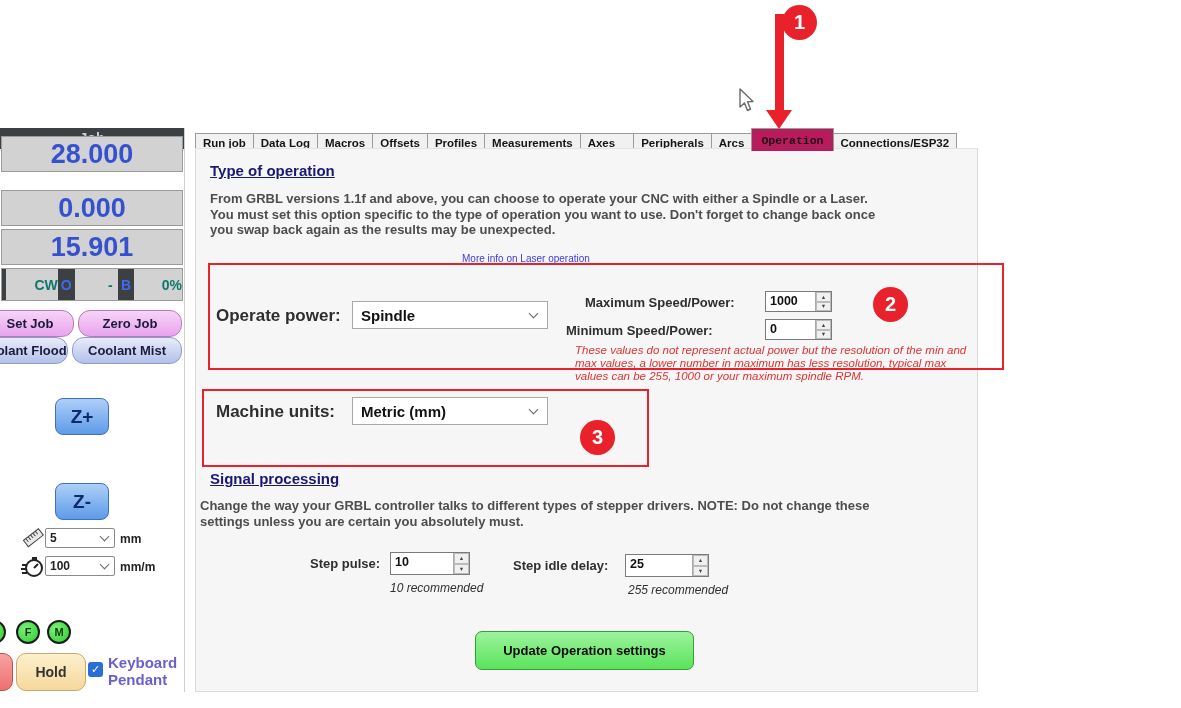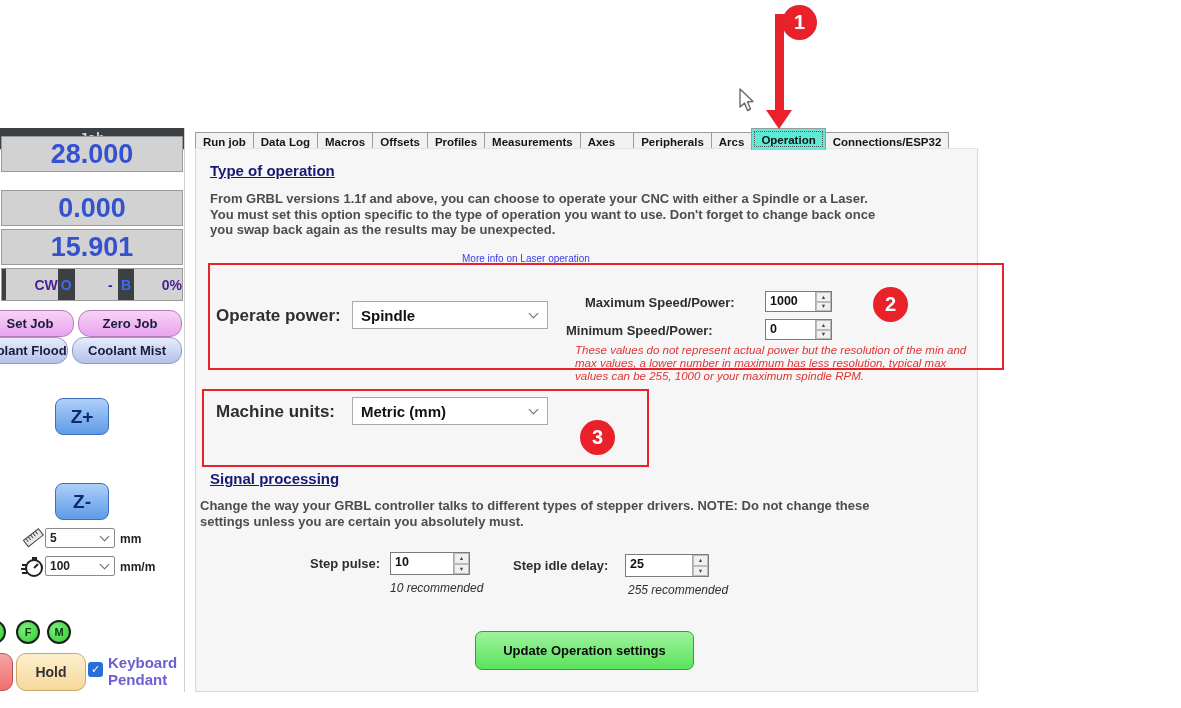--- a/index.html
+++ b/index.html
@@ -16,21 +16,21 @@
     left:0;top:128px;width:184px;height:21px;background:#3d4043;
     color:#c3cfe2;font-weight:bold;font-size:14px;line-height:21px;text-align:center;
     border-bottom:2px solid #e8e8e8;
   }
   .coord{
     left:1px;width:180px;height:34px;background:#d2d2d2;border:1px solid #9a9a9a;
     color:#3651cf;font-weight:bold;font-size:27px;line-height:34px;text-align:center;
   }
   .statusrow{left:1px;top:268px;width:180px;height:31px;border:1px solid #9a9a9a;display:flex;background:#3c4043;}
   .statusrow .cell{height:100%;display:flex;align-items:center;justify-content:center;font-weight:bold;font-size:14px;}
-  .cell.light{background:#d2d2d2;color:#4c1d95;padding-left:28px;}
+  .cell.light{background:#d2d2d2;color:#0f766e;padding-left:28px;}
   .cell.dark{background:#3c4043;color:#3f6af0;}
   .pillbtn{
     border-radius:12px;font-weight:bold;font-size:13px;color:#1a1a3a;
     display:flex;align-items:center;justify-content:center;height:25px;
   }
   .pink{background:linear-gradient(#f6d4f7,#e9a3ee);border:1px solid #b47cba;}
   .periw{background:linear-gradient(#e7ecfa,#b3c1ea);border:1px solid #8f9cc9;}
   .zbtn{
     width:52px;height:35px;border-radius:8px;border:1px solid #3f6fbf;
     background:linear-gradient(#aecff8,#5e9be8);
@@ -69,23 +69,23 @@
   .leftborder{left:184px;top:128px;width:1px;height:564px;background:#cfcfcf;}
 
   
   .tabbar{left:195px;top:130px;display:flex;align-items:flex-end;}
   .tab{
     background:#f1f1f1;border:1px solid #9b9b9b;border-bottom:none;
     font-weight:bold;font-size:11.5px;color:#141414;
     padding:3px 7px 2px 7px;margin-right:-1px;white-space:nowrap;
   }
   .tab.selected{
-    background:#5eead4;position:relative;z-index:3;
+    background:#be185d;position:relative;z-index:3;
     padding:5px 9px 4px 9px;margin-top:-2px;
-    outline:1px dotted #555;outline-offset:-4px;
+    outline:1px dotted #555;outline-offset:-4px;font-family:Liberation Mono, monospace;
   }
   .mainpanel{
     left:195px;top:148px;width:783px;height:544px;background:#f6f6f6;
     border:1px solid #d9d9d9;border-top:1px solid #e4e4e4;box-sizing:border-box;z-index:1;
   }
 
   
   .h-link{font-weight:bold;font-size:15px;color:#191975;text-decoration:underline;}
   .para{font-weight:bold;font-size:13px;line-height:15.5px;color:#4d4d4d;}
   .biglabel{font-weight:bold;font-size:17px;color:#2e2e2e;}

